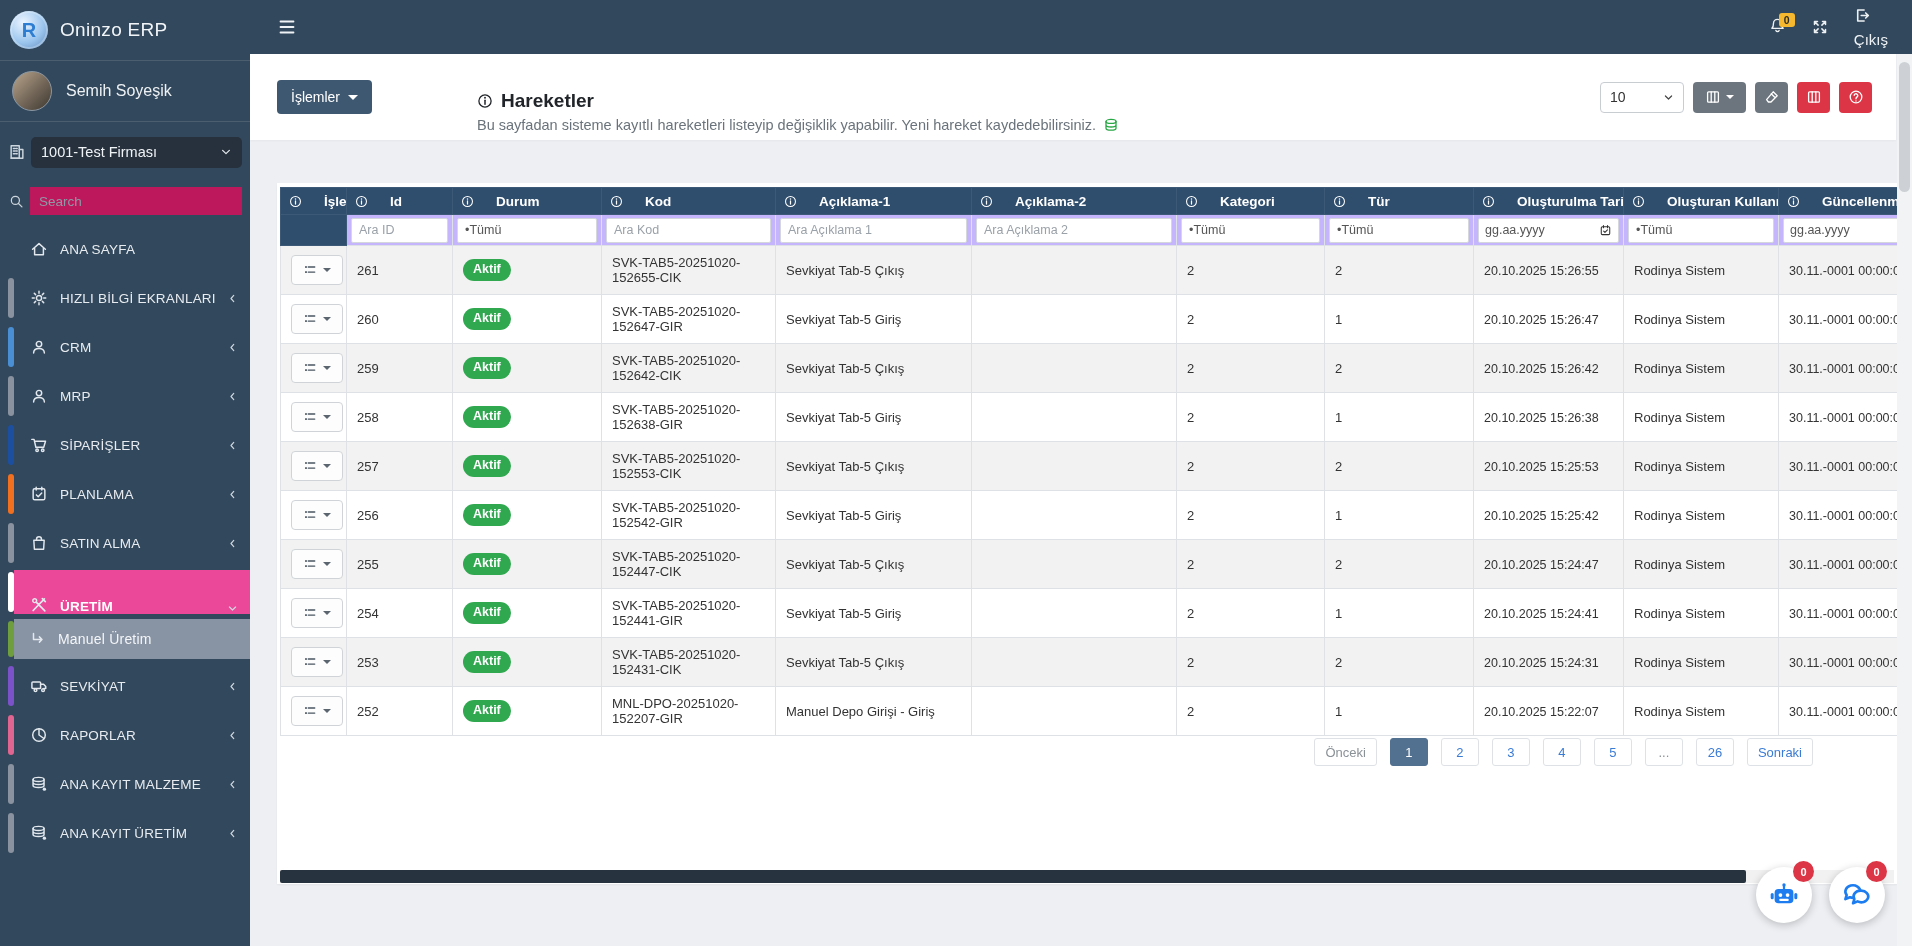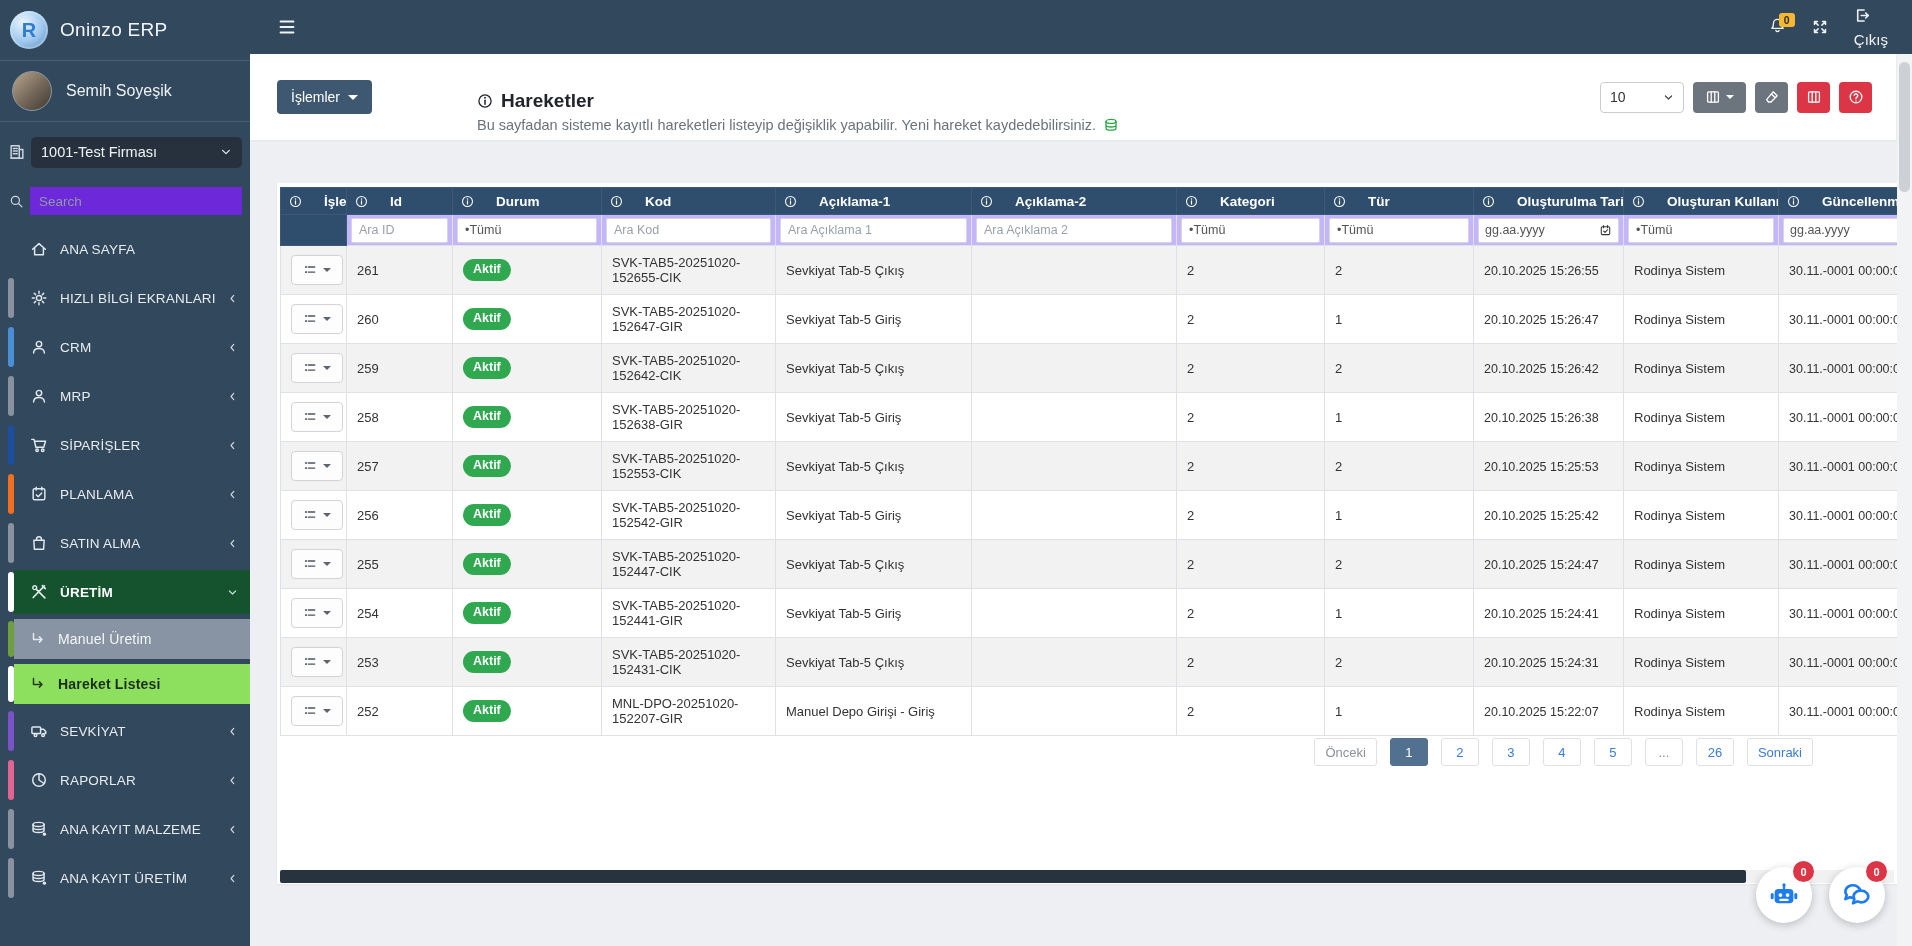--- a/index.html
+++ b/index.html
@@ -15,30 +15,30 @@
   .logo-text { margin-left:12px; font-size:19px; color:#f2f5f8; letter-spacing:.3px; }
   .user-row { height:61px; display:flex; align-items:center; padding-left:12px; border-bottom:1px solid rgba(255,255,255,.12); }
   .avatar { width:40px; height:40px; border-radius:50%; background:linear-gradient(135deg,#b9a58c,#6d6154 60%,#3e382f); border:1px solid #8b97a3; }
   .user-name { margin-left:14px; font-size:16px; color:#eef1f4; }
   .company-row { height:60px; display:flex; align-items:center; padding:0 8px 0 6px; }
   .company-row .ic { width:18px; height:18px; color:#cdd6de; margin:0 5px 0 2px; }
   .company-select { flex:1; height:31px; background:#26313d; border:none; border-radius:5px; color:#f0f3f6; font-size:14.5px; padding:0 10px; display:flex; align-items:center; justify-content:space-between; cursor:pointer; }
   .company-select .ic { width:12px; height:12px; color:#e2e7ec; margin:0; }
   .search-row { height:38px; display:flex; align-items:center; padding:0 8px 0 6px; }
   .search-row .ic { width:15px; height:15px; color:#cdd6de; margin:0 6px 0 3px; }
-  .search-input { flex:1; height:28px; background:#6d28d9; border:none; color:#e8ecf0; font-size:13.5px; padding:0 9px; outline:none; }
+  .search-input { flex:1; height:28px; background:#be185d; border:none; color:#e8ecf0; font-size:13.5px; padding:0 9px; outline:none; }
   .search-input::placeholder { color:#8d9aa6; }
   .nav { margin-top:7px; }
   .nav-item { position:relative; height:44px; margin:0 0 5px 8px; display:flex; cursor:pointer; }
   .nav-item .ind { position:absolute; left:0; top:2px; bottom:2px; width:6px; border-radius:3px; }
   .nav-body { flex:1; margin-left:6px; display:flex; align-items:center; padding:0 12px 0 16px; }
   .nav-body .nav-ic { width:18px; height:18px; color:#e2e8ee; flex:0 0 auto; }
   .nav-label { margin-left:12px; font-size:13.5px; color:#e8ecf0; letter-spacing:.2px; flex:1; white-space:nowrap; }
   .nav-chev { width:11px; height:11px; color:#cfd8e0; }
-  .nav-item.active .nav-body { background:#14532d; }
+  .nav-item.active .nav-body { background:#ec4899;align-items:flex-end; }
   .nav-item.active .nav-label { font-weight:bold; color:#fff; }
   .nav-item.sub { height:40px; }
   .nav-item.sub.gray .nav-body { background:#8893a3; }
   .nav-item.sub.gray .nav-label { color:#f4f6f8; font-size:14px; }
   .nav-item.sub.green .nav-body { background:#8ce05e; }
   .nav-item.sub.green .nav-label { color:#1e2d12; font-weight:bold; font-size:14px; }
   .nav-item.sub .nav-ic { width:16px; height:16px; }
   .nav-item.sub.green .nav-ic { color:#2a3c1a; }
 
   
@@ -291,31 +291,20 @@
       </div>
       <div class="nav-item sub gray">
         <span class="ind" style="background:#6f9e3f"></span>
         <div class="nav-body">
           <span class="ic nav-ic">
             <svg viewBox="0 0 16 16">
               <path d="M3.5 2.5 V8.5 H12 M9.4 5.9 12 8.5 9.4 11.1" stroke-width="1.5"></path>
             </svg>
           </span>
           <span class="nav-label">Manuel Üretim</span>
-        </div>
-      </div>
-      <div class="nav-item sub green">
-        <span class="ind" style="background:#ffffff"></span>
-        <div class="nav-body">
-          <span class="ic nav-ic">
-            <svg viewBox="0 0 16 16">
-              <path d="M3.5 2.5 V8.5 H12 M9.4 5.9 12 8.5 9.4 11.1" stroke-width="1.5"></path>
-            </svg>
-          </span>
-          <span class="nav-label">Hareket Listesi</span>
         </div>
       </div>
       <div class="nav-item">
         <span class="ind" style="background:#7c52c8"></span>
         <div class="nav-body">
           <span class="ic nav-ic">
             <svg viewBox="0 0 16 16">
               <rect x="1.7" y="4.4" width="7.7" height="5.9" rx=".8"></rect>
               <path d="M9.4 6.4 h2.7 l1.9 2.1 v1.8 h-1.7"></path>
               <circle cx="4.9" cy="11.7" r="1.2"></circle>

